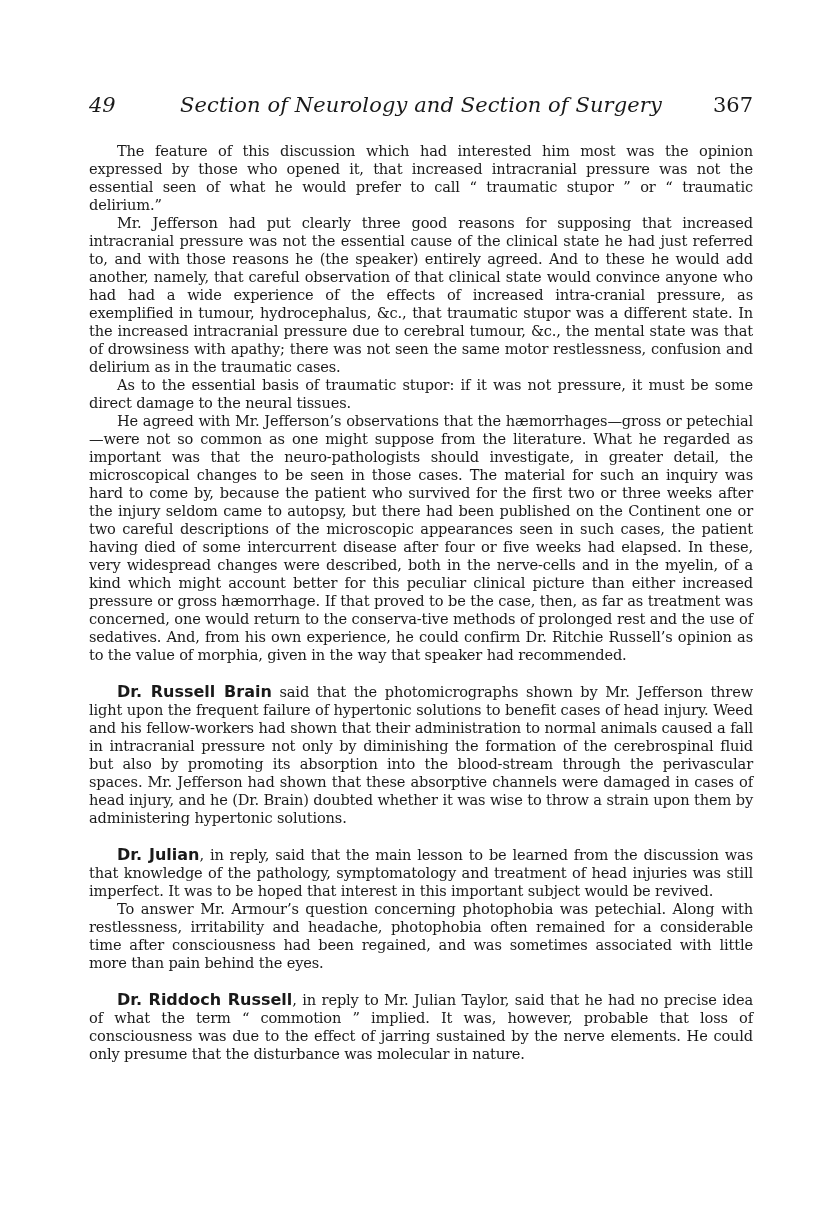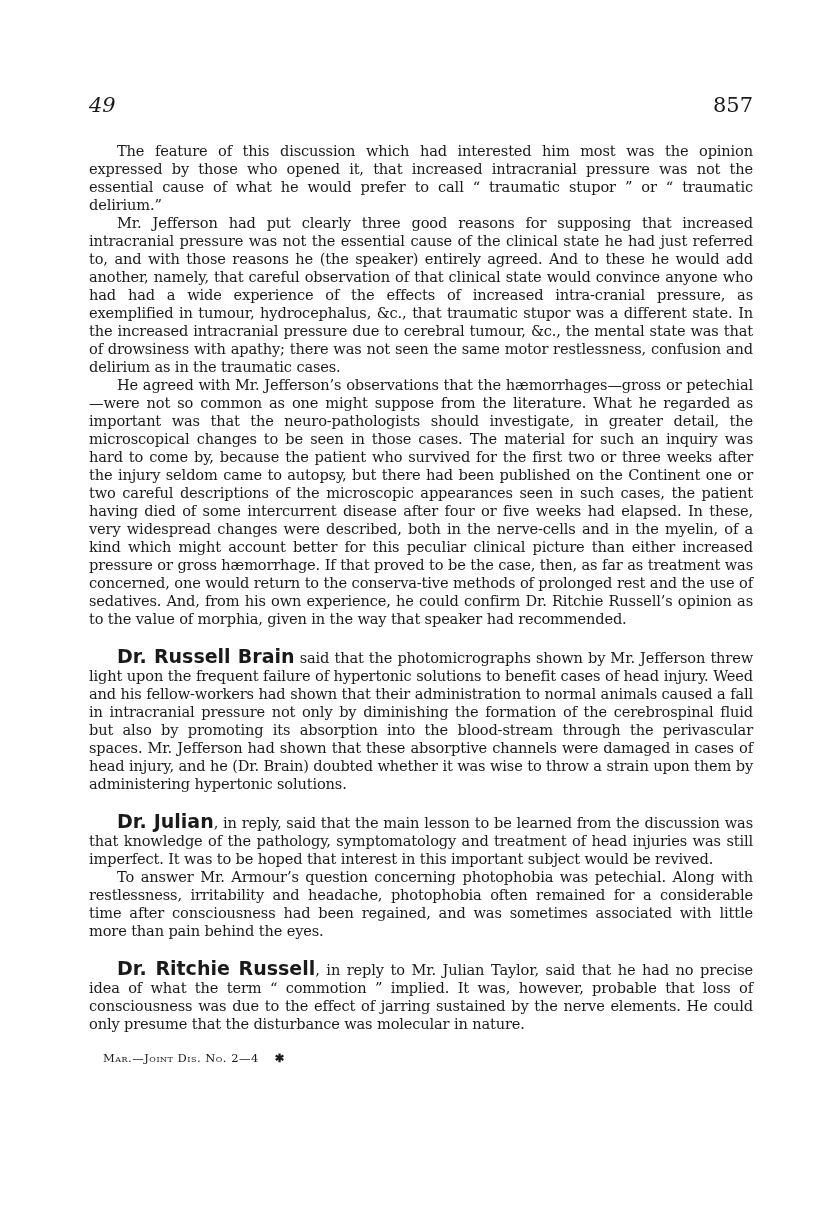--- a/index.html
+++ b/index.html
@@ -28,53 +28,52 @@
     font-size: 14.6px;
     line-height: 18px;
     text-align: justify;
     letter-spacing: -0.15px;
   }
   .body-text p { margin: 0; text-indent: 28px; }
   .gap { height: 19px; }
   .speaker {
     font-family: "DejaVu Sans", "Liberation Sans", sans-serif;
     font-weight: bold;
-    font-size: 19px;
+    font-size: 16px;
     letter-spacing: 0px;
   }
   .signature {
     margin-top: 18px;
     margin-left: 14px;
     font-size: 11.5px;
     letter-spacing: 0.5px;
     font-variant: small-caps;
   }
   .signature .star { margin-left: 16px; font-weight: bold; }
 </style>
 </head>
 <body>
 
 <div class="page">
   <div class="running-head">
     <span class="folio-left">49</span>
-    <span class="folio-right">857</span>
+    <span class="title">Section of Neurology and Section of Surgery</span>
+    <span class="folio-right">367</span>
   </div>
 
   <div class="body-text">
-    <p><span>The feature of this discussion which had interested him most was the opinion expressed by those who opened it, that increased intracranial pressure was not the essential cause of what he would prefer to call “ traumatic stupor ” or “ traumatic delirium.”</span></p>
+    <p><span>The feature of this discussion which had interested him most was the opinion expressed by those who opened it, that increased intracranial pressure was not the essential seen of what he would prefer to call “ traumatic stupor ” or “ traumatic delirium.”</span></p>
     <p><span>Mr. Jefferson had put clearly three good reasons for supposing that increased intracranial pressure was not the essential cause of the clinical state he had just referred to, and with those reasons he (the speaker) entirely agreed.  And to these he would add another, namely, that careful observation of that clinical state would convince anyone who had had a wide experience of the effects of increased intra-cranial pressure, as exemplified in tumour, hydrocephalus, &amp;c., that traumatic stupor was a different state.  In the increased intracranial pressure due to cerebral tumour, &amp;c., the mental state was that of drowsiness with apathy; there was not seen the same motor restlessness, confusion and delirium as in the traumatic cases.</span></p>
+    <p><span>As to the essential basis of traumatic stupor: if it was not pressure, it must be some direct damage to the neural tissues.</span></p>
     <p><span>He agreed with Mr. Jefferson’s observations that the hæmorrhages—gross or petechial—were not so common as one might suppose from the literature.  What he regarded as important was that the neuro-pathologists should investigate, in greater detail, the microscopical changes to be seen in those cases.  The material for such an inquiry was hard to come by, because the patient who survived for the first two or three weeks after the injury seldom came to autopsy, but there had been published on the Continent one or two careful descriptions of the microscopic appearances seen in such cases, the patient having died of some intercurrent disease after four or five weeks had elapsed.  In these, very widespread changes were described, both in the nerve-cells and in the myelin, of a kind which might account better for this peculiar clinical picture than either increased pressure or gross hæmorrhage.  If that proved to be the case, then, as far as treatment was concerned, one would return to the conserva-tive methods of prolonged rest and the use of sedatives.  And, from his own experience, he could confirm Dr. Ritchie Russell’s opinion as to the value of morphia, given in the way that speaker had recommended.</span></p>
 
     <div class="gap"></div>
     <p><span class="speaker">Dr. Russell Brain</span><span> said that the photomicrographs shown by Mr. Jefferson threw light upon the frequent failure of hypertonic solutions to benefit cases of head injury.  Weed and his fellow-workers had shown that their administration to normal animals caused a fall in intracranial pressure not only by diminishing the formation of the cerebrospinal fluid but also by promoting its absorption into the blood-stream through the perivascular spaces.  Mr. Jefferson had shown that these absorptive channels were damaged in cases of head injury, and he (Dr. Brain) doubted whether it was wise to throw a strain upon them by administering hypertonic solutions.</span></p>
 
     <div class="gap"></div>
     <p><span class="speaker">Dr. Julian</span><span>, in reply, said that the main lesson to be learned from the discussion was that knowledge of the pathology, symptomatology and treatment of head injuries was still imperfect.  It was to be hoped that interest in this important subject would be revived.</span></p>
     <p><span>To answer Mr. Armour’s question concerning photophobia was petechial.  Along with restlessness, irritability and headache, photophobia often remained for a considerable time after consciousness had been regained, and was sometimes associated with little more than pain behind the eyes.</span></p>
 
     <div class="gap"></div>
-    <p><span class="speaker">Dr. Ritchie Russell</span><span>, in reply to Mr. Julian Taylor, said that he had no precise idea of what the term “ commotion ” implied.  It was, however, probable that loss of consciousness was due to the effect of jarring sustained by the nerve elements.  He could only presume that the disturbance was molecular in nature.</span></p>
+    <p><span class="speaker">Dr. Riddoch Russell</span><span>, in reply to Mr. Julian Taylor, said that he had no precise idea of what the term “ commotion ” implied.  It was, however, probable that loss of consciousness was due to the effect of jarring sustained by the nerve elements.  He could only presume that the disturbance was molecular in nature.</span></p>
   </div>
 
-  <div class="signature">
-    <span>Mar.—Joint Dis. No. 2—4</span><span class="star">✱</span>
-  </div>
 </div>
 
 </body></html>

